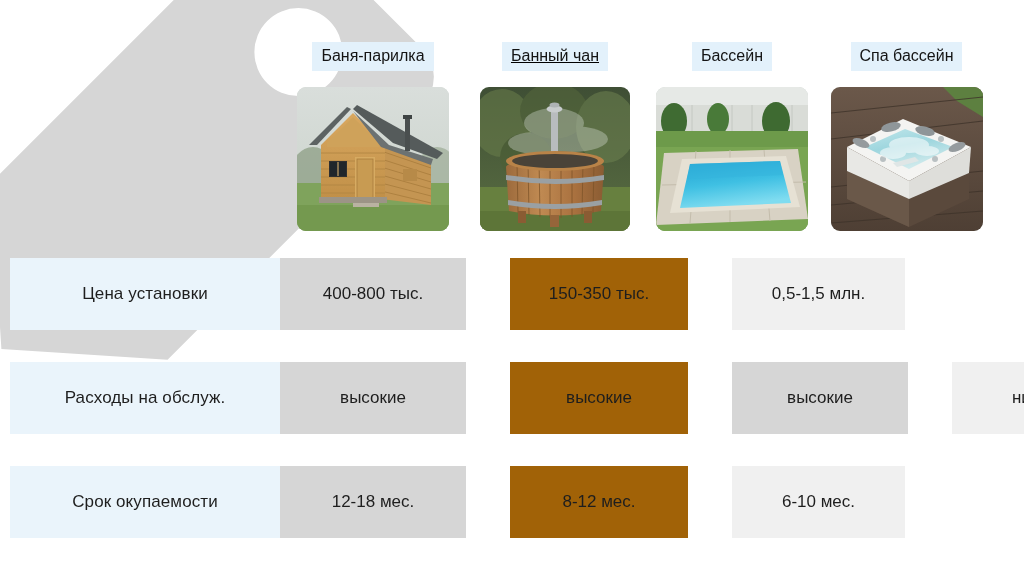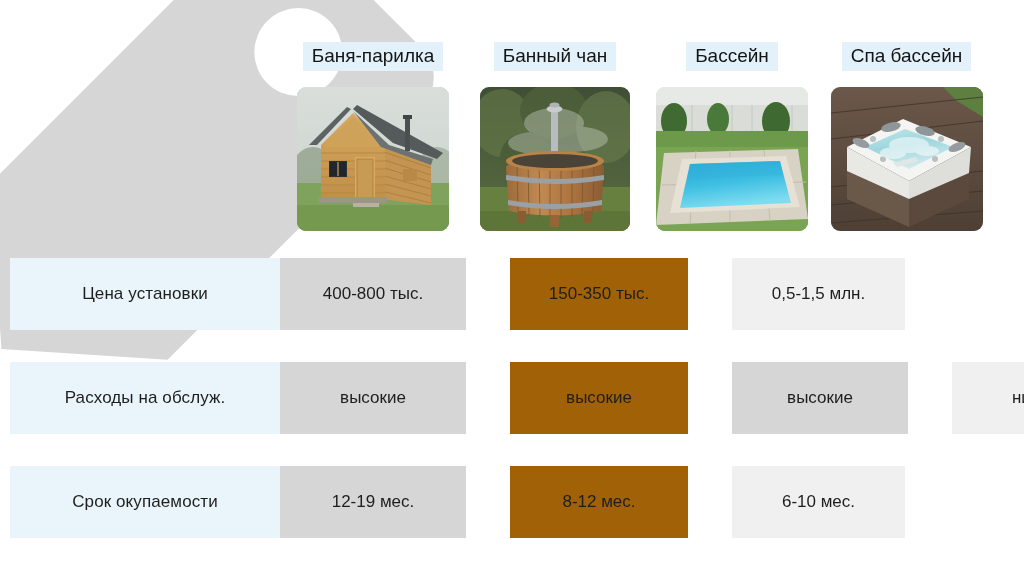--- a/index.html
+++ b/index.html
@@ -93,28 +93,28 @@
   }
   #header-row .spacer { width: 280px; flex: 0 0 280px; }
   #header-row .hcells { flex: 1; display: flex; }
   .hcell {
     display: flex;
     flex-direction: column;
     align-items: center;
     padding-top: 42px;
   }
   .hcell.c0 { width: 186px; }
-  .hcell.c1 { width: 178px; }
+  .hcell.c1 { width: 178px; text-decoration: underline; }
   .hcell.c2 { width: 176px; }
   .hcell.c3 { width: 173px; }
 
   .col-title {
     background: #e3f1fb;
     color: #141414;
-    font-size: 19px;
+    font-size: 16px;
     line-height: 26px;
     padding: 1px 9px 2px 9px;
     white-space: nowrap;
   }
 
   .thumb {
     margin-top: 16px;
     width: 152px;
     height: 144px;
     border-radius: 9px;
@@ -172,21 +172,21 @@
         <div class="cell c2">высокие</div>
         <div class="cell c3">низкие</div>
       </div>
     </div>
 
     <div class="row" style="top:466px;height:72px;">
       <div class="label-col">
         <div class="label-cell">Срок окупаемости</div>
       </div>
       <div class="cells">
-        <div class="cell c0">12-19 мес.</div>
+        <div class="cell c0">12-18 мес.</div>
         <div class="cell c1">8-12 мес.</div>
         <div class="cell c3">6-10 мес.</div>
       </div>
     </div>
   </div>
 
   <div id="header-row">
     <div class="spacer"></div>
     <div class="hcells">
 

